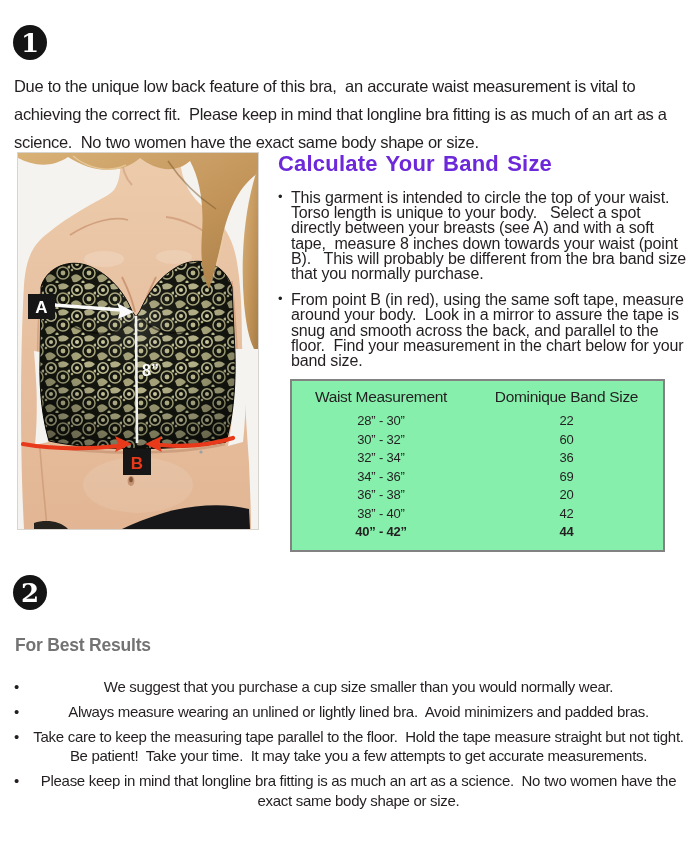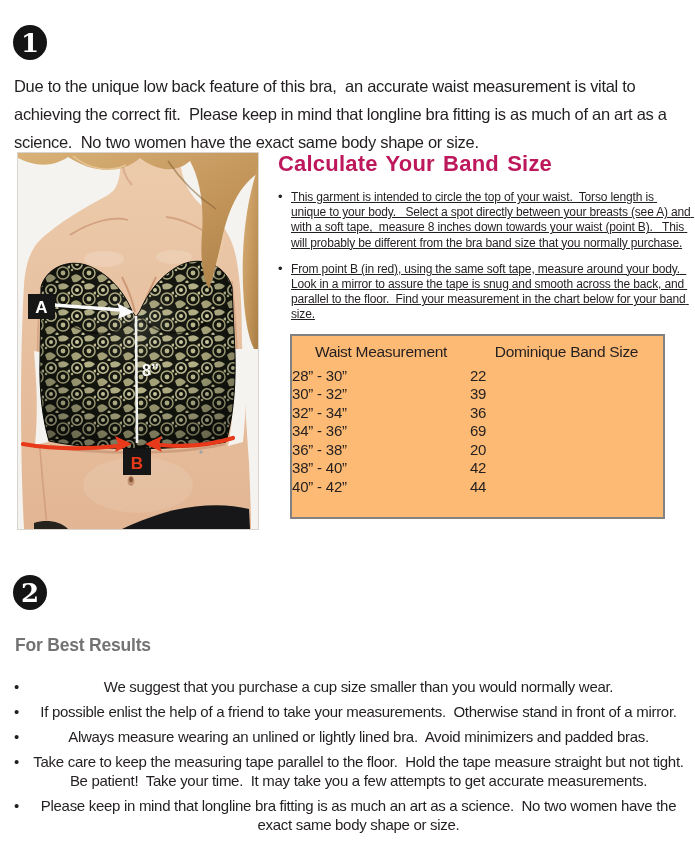--- a/index.html
+++ b/index.html
@@ -14,33 +14,33 @@
 
   .intro{position:absolute;left:14px;top:72px;width:676px;margin:0;
          font-size:16.5px;line-height:28px;letter-spacing:-0.3px;white-space:pre-wrap;}
 
   .photo{position:absolute;left:17px;top:152px;width:240px;height:376px;
          border:1px solid #d8d5d0;background:#f5f3ef;}
   .photo svg{display:block;}
 
   .rightcol{position:absolute;left:278px;top:151px;width:414px;}
   .rightcol h2{margin:0 0 14px 0;font-size:22px;line-height:25px;font-weight:700;
-               letter-spacing:0.2px;word-spacing:2px;color:#be185d;}
+               letter-spacing:0.2px;word-spacing:2px;color:#6d28d9;}
   .blist{list-style:none;margin:0;padding:0;}
-  .blist li{position:relative;padding-left:13px;font-size:12px;line-height:15.2px;
-            letter-spacing:-0.15px;margin-bottom:11px;white-space:pre-wrap;text-decoration:underline;}
+  .blist li{position:relative;padding-left:13px;font-size:16px;line-height:15.2px;
+            letter-spacing:-0.15px;margin-bottom:11px;white-space:pre-wrap;}
   .blist li::before{content:"\2022";position:absolute;left:0;top:-1px;font-size:13px;}
 
   .size-table{margin:8px 0 0 12px;width:375px;border:2px solid #828282;
-              border-collapse:collapse;background:#fdba74;}
+              border-collapse:collapse;background:#86efac;}
   .size-table th{font-size:15.5px;font-weight:400;letter-spacing:-0.3px;
                  padding:7px 0 7px;text-align:center;}
-  .size-table td{font-size:15px;text-align:left;padding:0 0 2.5px;line-height:16px;
+  .size-table td{font-size:13px;text-align:center;padding:0 0 2.5px;line-height:16px;
                  letter-spacing:-0.2px;}
-  .size-table tr:last-child td{padding-bottom:22px;}
+  .size-table tr:last-child td{padding-bottom:10px;font-weight:bold;}
 
   .s2-heading{position:absolute;left:15px;top:635px;margin:0;font-size:17.5px;
               font-weight:700;letter-spacing:-0.2px;color:#737373;}
   .tips{position:absolute;left:18px;top:677px;width:672px;list-style:none;margin:0;padding:0;text-align:center;}
   .tips li{position:relative;padding-left:9px;font-size:15px;line-height:19.4px;
            letter-spacing:-0.3px;margin-bottom:5.5px;white-space:pre-wrap;}
   .tips li::before{content:"\2022";position:absolute;left:-4px;top:0;}
 </style>
 </head>
 <body>
@@ -164,21 +164,21 @@
           <th>Dominique Band Size</th>
         </tr>
       </thead>
       <tbody>
         <tr>
           <td>28” - 30”</td>
           <td>22</td>
         </tr>
         <tr>
           <td>30” - 32”</td>
-          <td>39</td>
+          <td>60</td>
         </tr>
         <tr>
           <td>32” - 34”</td>
           <td>36</td>
         </tr>
         <tr>
           <td>34” - 36”</td>
           <td>69</td>
         </tr>
         <tr>
@@ -198,19 +198,18 @@
   </div>
 
   <div class="badge" id="badge2">
     <span>2</span>
   </div>
 
   <h3 class="s2-heading">For Best Results</h3>
 
   <ul class="tips">
     <li>We suggest that you purchase a cup size smaller than you would normally wear.</li>
-    <li>If possible enlist the help of a friend to take your measurements.  Otherwise stand in front of a mirror.</li>
     <li>Always measure wearing an unlined or lightly lined bra.  Avoid minimizers and padded bras.</li>
     <li>Take care to keep the measuring tape parallel to the floor.  Hold the tape measure straight but not tight. Be patient!  Take your time.  It may take you a few attempts to get accurate measurements.</li>
     <li>Please keep in mind that longline bra fitting is as much an art as a science.  No two women have the exact same body shape or size.</li>
   </ul>
 
 </div>
 
 </body></html>

